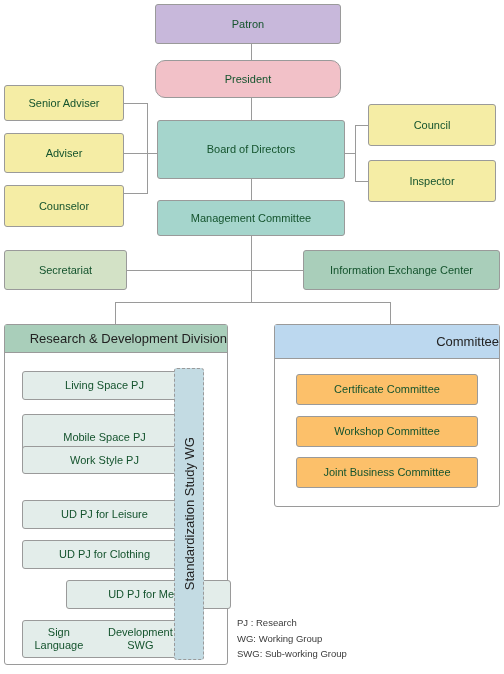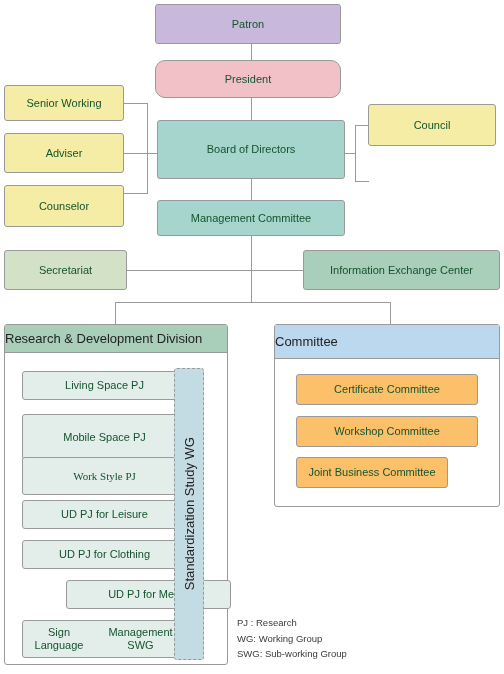--- a/index.html
+++ b/index.html
@@ -61,21 +61,21 @@
     background: #ffffff;
     z-index: 2;
   }
   .panel-header {
     position: absolute;
     left: 0;
     top: 0;
     box-sizing: border-box;
     display: flex;
     align-items: center;
-    justify-content: flex-start;
+    justify-content: flex-end;
     font-size: 13px;
     color: #222222;
     border-bottom: 1px solid #9a9a9a;
     z-index: 3;
   }
   .panel-header.green { background: #a9ceba; }
   .panel-header.blue  { background: #bcd8ef; }
 
   
   #wg-band {
@@ -150,35 +150,38 @@
 
   <div class="node teal" style="left:157px; top:120px; width:188px; height:59px;">
     <span>Board of Directors</span>
   </div>
 
   <div class="node teal" style="left:157px; top:200px; width:188px; height:36px;">
     <span>Management Committee</span>
   </div>
 
   <div class="node yellow" style="left:4px; top:85px; width:120px; height:36px;">
-    <span>Senior Working</span>
+    <span>Senior Adviser</span>
   </div>
 
   <div class="node yellow" style="left:4px; top:133px; width:120px; height:40px;align-items:center;">
     <span>Adviser</span>
   </div>
 
   <div class="node yellow" style="left:4px; top:185px; width:120px; height:42px;">
     <span>Counselor</span>
   </div>
 
   <div class="node yellow" style="left:368px; top:104px; width:128px; height:42px;">
     <span>Council</span>
   </div>
 
+  <div class="node yellow" style="left:368px; top:160px; width:128px; height:42px;">
+    <span>Inspector</span>
+  </div>
 
   <div class="node paleg" style="left:4px; top:250px; width:123px; height:40px;">
     <span>Secretariat</span>
   </div>
 
   <div class="node green" style="left:303px; top:250px; width:197px; height:40px;">
     <span>Information Exchange Center</span>
   </div>
 
   <div class="panel" style="left:4px; top:324px; width:224px; height:341px;">
@@ -188,60 +191,60 @@
   </div>
 
   <div class="node mint" style="left:22px; top:371px; width:165px; height:29px;">
     <span>Living Space PJ</span>
   </div>
 
   <div class="node mint" style="left:22px; top:414px; width:165px; height:46px;">
     <span>Mobile Space PJ</span>
   </div>
 
-  <div class="node mint" style="left:22px; top:457px; width:165px; height:38px;font-family:Liberation Serif, serif;">
+  <div class="node mint" style="left:22px; top:446px; width:165px; height:28px;">
     <span>Work Style PJ</span>
   </div>
 
   <div class="node mint" style="left:22px; top:500px; width:165px; height:29px;">
     <span>UD PJ for Leisure</span>
   </div>
 
   <div class="node mint" style="left:22px; top:540px; width:165px; height:29px;">
     <span>UD PJ for Clothing</span>
   </div>
 
   <div class="node mint" style="left:22px; top:580px; width:165px; height:29px;margin-left:44px;">
     <span>UD PJ for Media</span>
   </div>
 
   <div class="node mint two-line" style="left:22px; top:620px; width:165px; height:38px;">
     <span>Sign Language</span>
-    <span>Management SWG</span>
+    <span>Development SWG</span>
   </div>
 
   <div id="wg-band" style="left:174px; top:368px; width:30px; height:292px;">
     <span class="wg-label">Standardization Study WG</span>
   </div>
 
   <div class="panel" style="left:274px; top:324px; width:226px; height:183px;">
     <div class="panel-header blue" style="width:224px; height:34px;">
       <span>Committee</span>
     </div>
   </div>
 
   <div class="node orange" style="left:296px; top:374px; width:182px; height:31px;">
     <span>Certificate Committee</span>
   </div>
 
   <div class="node orange" style="left:296px; top:416px; width:182px; height:31px;">
     <span>Workshop Committee</span>
   </div>
 
-  <div class="node orange" style="left:296px; top:457px; width:152px; height:31px;">
+  <div class="node orange" style="left:296px; top:457px; width:182px; height:31px;">
     <span>Joint Business Committee</span>
   </div>
 
   <div id="legend" style="left:237px; top:615px;">
     <div>PJ : Research</div>
     <div>WG: Working Group</div>
     <div>SWG: Sub-working Group</div>
   </div>
 
 </div>

